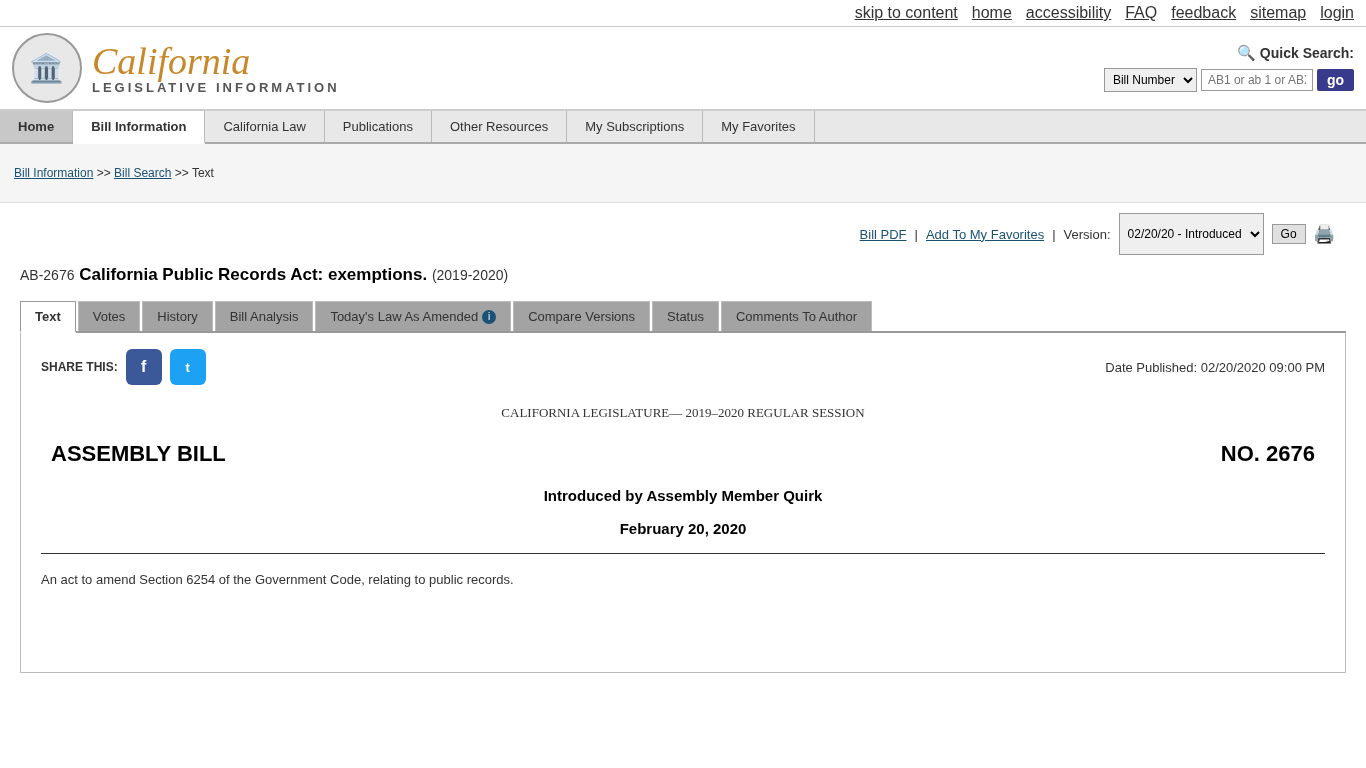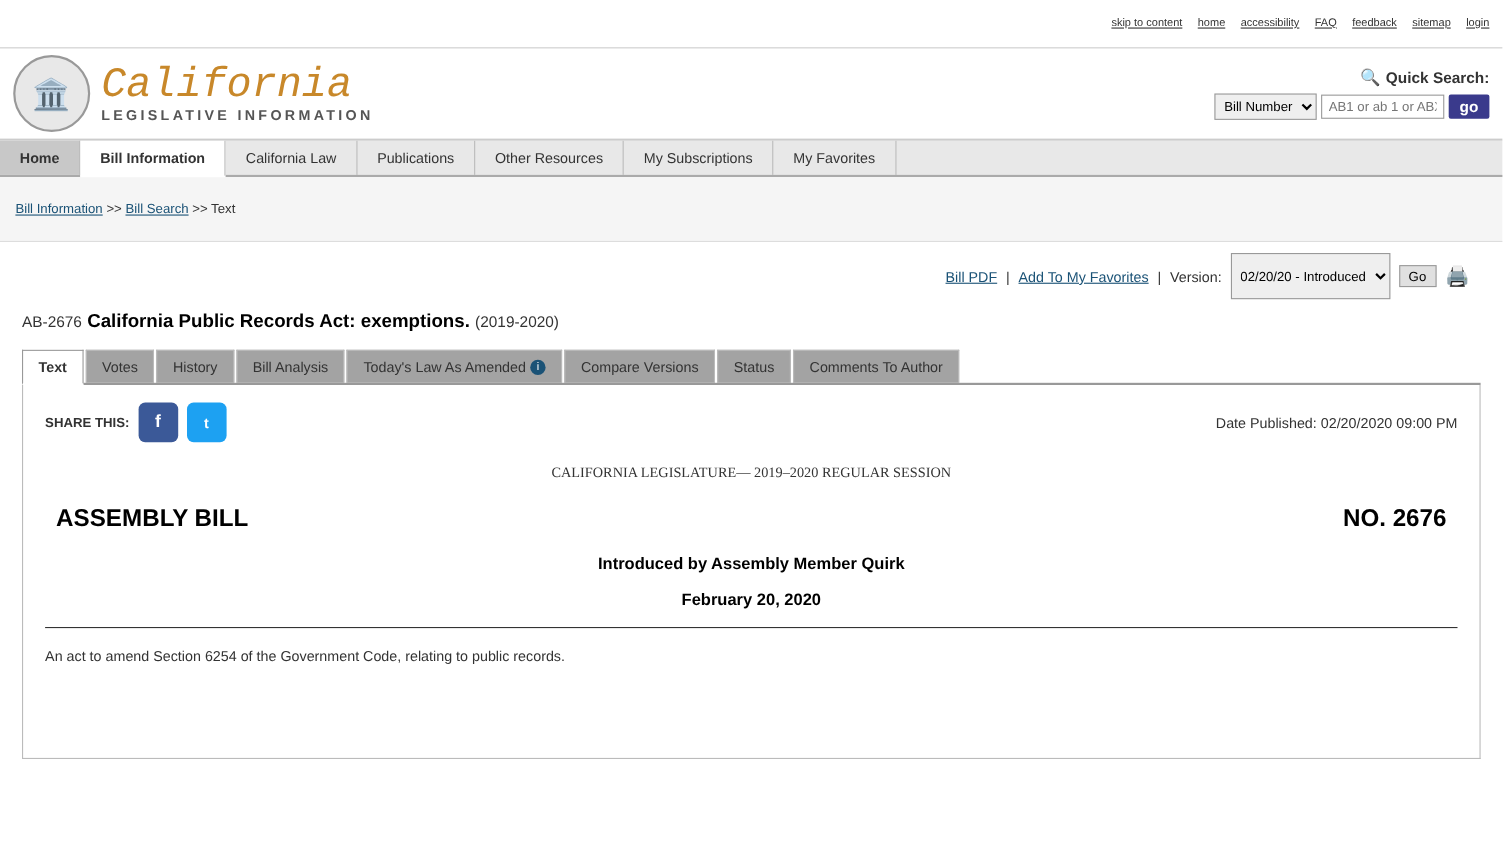--- a/index.html
+++ b/index.html
@@ -2,26 +2,26 @@
 <html><head>
   <meta charset="utf-8">
   <style>
     * { margin: 0; padding: 0; box-sizing: border-box; }
     body { font-family: Arial, sans-serif; font-size: 13px; color: #333; background: #fff; }
 
     
     #top-bar {
       background: #fff;
       border-bottom: 1px solid #ccc;
-      padding: 16px 12px;
+      padding: 4px 12px;
       display: flex;
       justify-content: flex-end;
       align-items: center;
       gap: 14px;
-      font-size: 10px;
+      font-size: 16px;
     }
     #top-bar a { color: #333; text-decoration: underline; cursor: pointer; }
 
     
     #header {
       display: flex;
       align-items: center;
       justify-content: space-between;
       padding: 6px 12px;
       border-bottom: 2px solid #ccc;
@@ -30,21 +30,21 @@
     #logo-circle {
       width: 70px; height: 70px;
       border-radius: 50%;
       border: 2px solid #999;
       background: #e8e8e8;
       display: flex; align-items: center; justify-content: center;
       font-size: 28px; color: #555;
     }
     #logo-text { display: flex; flex-direction: column; }
     #logo-california {
-      font-family: Liberation Mono, monospace;
+      font-family: Liberation Serif, serif;
       font-style: italic;
       font-size: 38px;
       color: #c8882a;
       line-height: 1;
     }
     #logo-subtitle {
       font-size: 13px;
       letter-spacing: 3px;
       color: #555;
       font-weight: bold;

